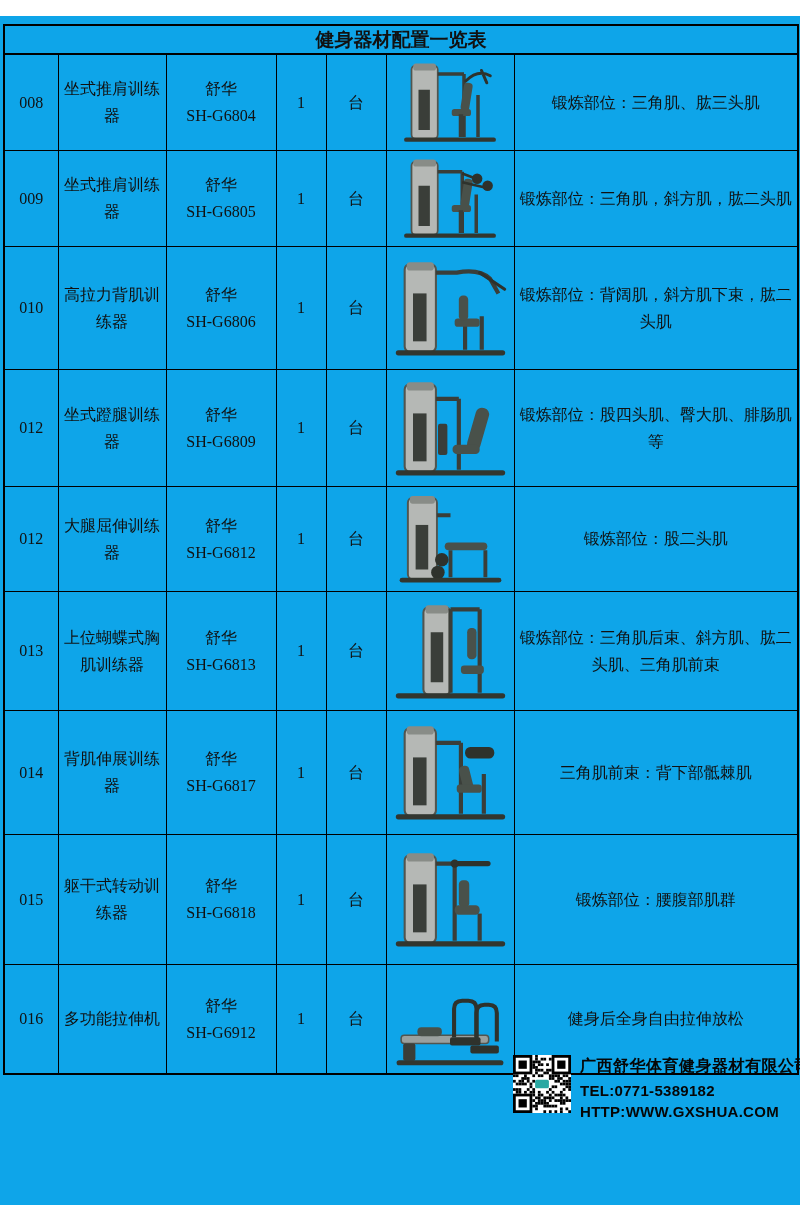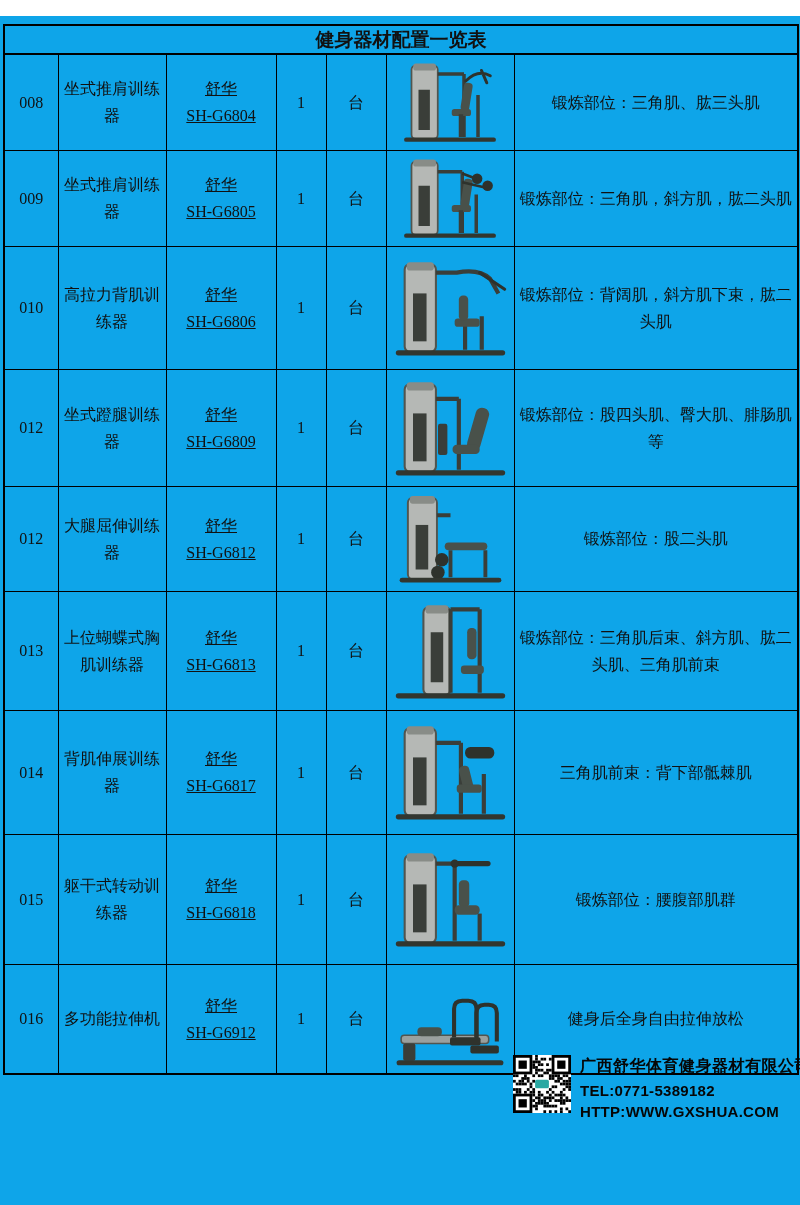--- a/index.html
+++ b/index.html
@@ -12,21 +12,21 @@
   table.equip{
     position:absolute;left:3px;top:8px;width:794px;
     border-collapse:collapse;table-layout:fixed;
     border:2px solid #000;
   }
   table.equip td{border:1px solid #000;vertical-align:middle;text-align:center;
     font-size:16px;line-height:27px;padding:0;overflow:hidden;}
   tr.title-row td{border-bottom:2px solid #000;font-weight:bold;font-size:19px;height:27px;line-height:26px;}
   tr.header-row td{border-bottom:2px solid #000;font-weight:bold;height:30px;line-height:29px;}
   td.c-name{padding:0 11px;}
-  td.c-model{line-height:28px;text-decoration:underline;}
+  td.c-model{line-height:28px;}
   td.c-remark{text-align:left;padding:0 4px 0 9px;}
   td.c-img{padding:2px 0;}
   .machine{display:flex;align-items:center;justify-content:center;width:100%;height:100%;}
   .watermark{
     position:absolute;left:513px;top:1039px;width:284px;height:62px;
     display:flex;flex-direction:row;align-items:flex-start;gap:9px;
     font-family:"Liberation Sans","DejaVu Sans",sans-serif;
   }
   .wm-qr{width:58px;height:58px;flex:0 0 auto;background:#fff;}
   .wm-text{display:flex;flex-direction:column;justify-content:space-between;height:64px;padding-top:1px;}

